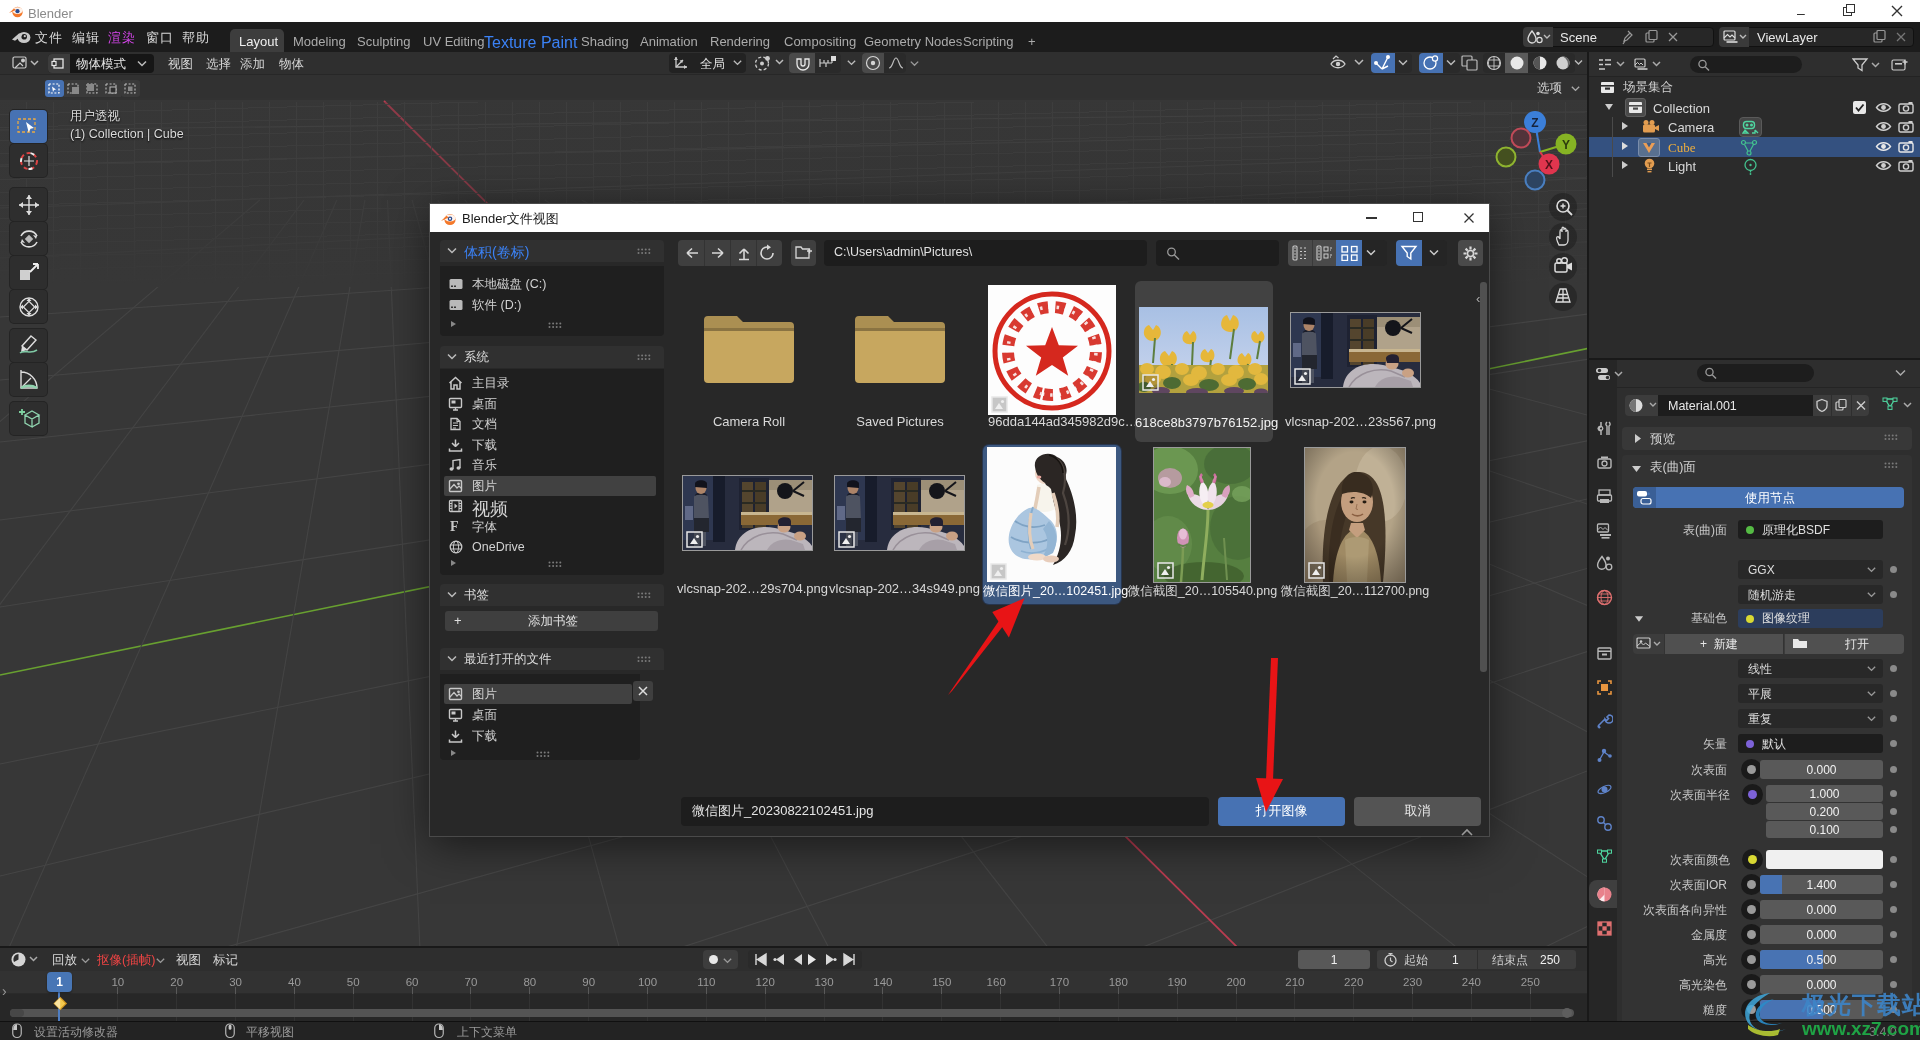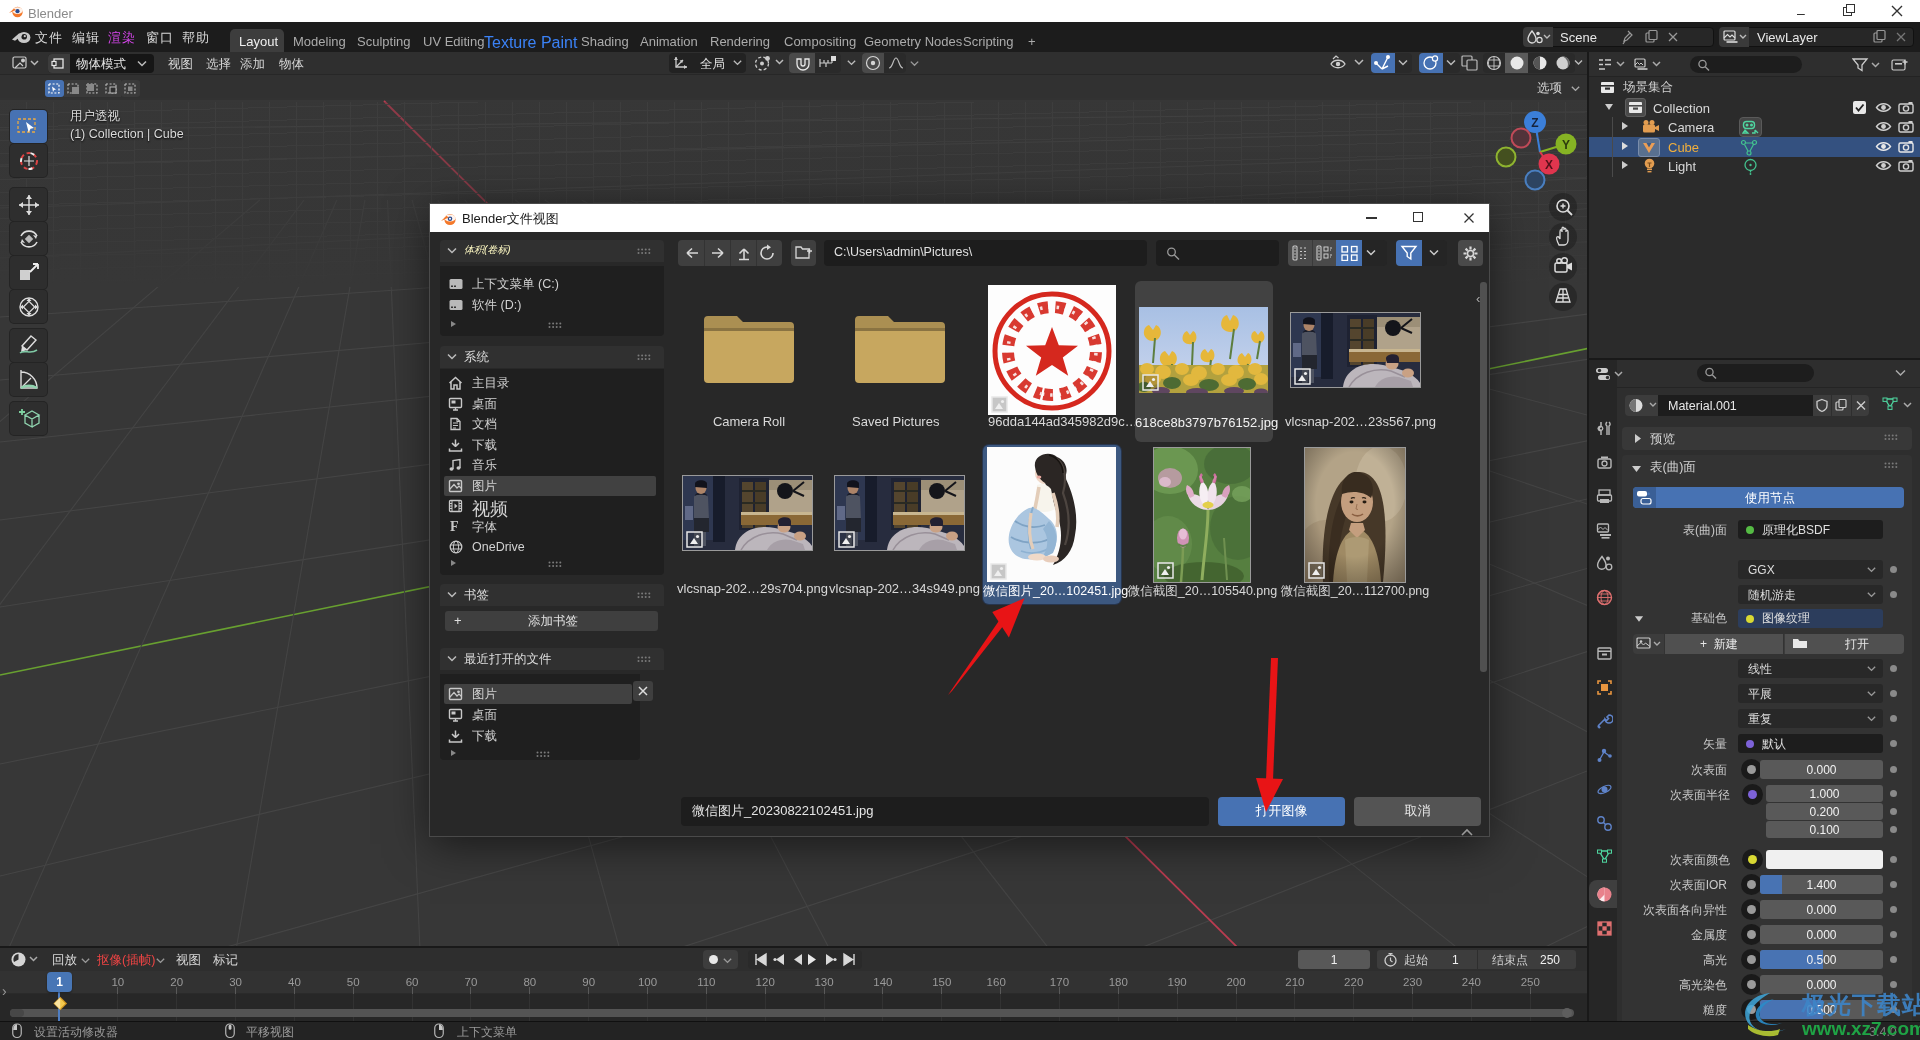--- a/index.html
+++ b/index.html
@@ -405,21 +405,21 @@
   </svg>
 <div class="a" style="left:1589px;top:137px;width:331px;height:20px;background:#345180;"></div>
 <svg style="left:1620px;top:141px" width="10" height="9" viewBox="0 0 10 9">
     <path d="M2 1 l6 4 -6 4 Z" fill="#ddd"></path>
   </svg>
 <div class="a" style="left:1638px;top:138px;width:22px;height:19px;background:#59708f;border-radius:3px;border:1px solid #7a8dab"></div>
 <svg style="left:1641px;top:141px" width="16" height="14" viewBox="0 0 16 14">
 <path d="M2 2 H14 L8 12 Z" fill="#eb9e55"></path>
     <path d="M5.5 2 L8 6.5 L10.5 2 Z" fill="#3b5b87"></path>
   </svg>
-<div class="txt" style="left:1668px;top:141px;font-size:13px;color:#f0af3c;">Cube</div>
+<div class="txt" style="left:1668px;top:141px;font-size:13px;color:#f0af3c;font-family:Liberation Serif, serif;">Cube</div>
 <svg style="left:1740px;top:139px" width="18" height="17" viewBox="0 0 18 17">
 <circle cx="3.5" cy="3.5" r="2" fill="none" stroke="#43c28f" stroke-width="1.2"></circle>
 <circle cx="14.5" cy="3.5" r="2" fill="none" stroke="#43c28f" stroke-width="1.2"></circle>
 <circle cx="9" cy="14" r="2" fill="none" stroke="#43c28f" stroke-width="1.2"></circle>
 <path d="M5.5 4 L12.5 4 M4.5 5.5 L8 12 M13.5 5.5 L10 12" stroke="#43c28f" stroke-width="1.2"></path>
   </svg>
 <svg style="left:1875px;top:140px" width="17" height="13" viewBox="0 0 17 13">
 <path d="M1.5 6.5 C5 1.5 12 1.5 15.5 6.5 C12 11.5 5 11.5 1.5 6.5 Z" fill="none" stroke="#e8e8e8" stroke-width="1.4"></path>
 <circle cx="8.5" cy="6.5" r="2.4" fill="#e8e8e8"></circle>
   </svg>
@@ -956,38 +956,38 @@
     <svg style="left:1032px;top:41px" width="17" height="17" viewBox="0 0 17 17">
 <circle cx="8.5" cy="8.5" r="3" fill="none" stroke="#d8d8d8" stroke-width="1.5"></circle>
 <g stroke="#d8d8d8" stroke-width="2.2">
         <path d="M8.5 1.5 v3 M8.5 12.5 v3 M1.5 8.5 h3 M12.5 8.5 h3 M3.6 3.6 l2.1 2.1 M11.3 11.3 l2.1 2.1 M13.4 3.6 l-2.1 2.1 M5.7 11.3 l-2.1 2.1"></path>
       </g>
     </svg>
     <div class="a" style="left:10px;top:36px;width:224px;height:22px;background:#303030;border-radius:4px 4px 0 0"></div>
     <svg style="left:17px;top:43px" width="10" height="8" viewBox="0 0 10 8">
       <path d="M1 1.5 l4 4 4 -4" stroke="#bbb" stroke-width="1.5" fill="none"></path>
     </svg>
-    <div class="txt" style="left:34px;top:41px;font-size:10px;color:#fef9c3;font-style:italic;">体积(卷标)</div>
+    <div class="txt" style="left:34px;top:41px;font-size:14px;color:#3b82f6;">体积(卷标)</div>
     <svg style="left:207px;top:44px" width="15" height="7" viewBox="0 0 15 7">
       <circle cx="1.5" cy="1.5" r="1" fill="#7a7a7a"></circle>
       <circle cx="5.1" cy="1.5" r="1" fill="#7a7a7a"></circle>
       <circle cx="8.7" cy="1.5" r="1" fill="#7a7a7a"></circle>
       <circle cx="12.3" cy="1.5" r="1" fill="#7a7a7a"></circle>
       <circle cx="1.5" cy="5.1" r="1" fill="#7a7a7a"></circle>
       <circle cx="5.1" cy="5.1" r="1" fill="#7a7a7a"></circle>
       <circle cx="8.7" cy="5.1" r="1" fill="#7a7a7a"></circle>
       <circle cx="12.3" cy="5.1" r="1" fill="#7a7a7a"></circle>
     </svg>
     <div class="a" style="left:10px;top:62px;width:224px;height:70px;background:#1f1f1f;border-radius:0 0 4px 4px"></div>
     <svg style="left:18px;top:73px" width="16" height="14" viewBox="0 0 16 14">
 <rect x="1.5" y="2" width="13" height="10" rx="1.5" fill="#b9b9b9"></rect>
 <rect x="3" y="8.5" width="2" height="1.5" fill="#333"></rect>
       <rect x="6" y="8.5" width="2" height="1.5" fill="#333"></rect>
     </svg>
-    <div class="txt" style="left:42px;top:74px;font-size:12.5px;color:#d2d2d2;">上下文菜单 (C:)</div>
+    <div class="txt" style="left:42px;top:74px;font-size:12.5px;color:#d2d2d2;">本地磁盘 (C:)</div>
     <svg style="left:18px;top:94px" width="16" height="14" viewBox="0 0 16 14">
 <rect x="1.5" y="2" width="13" height="10" rx="1.5" fill="#b9b9b9"></rect>
 <rect x="3" y="8.5" width="2" height="1.5" fill="#333"></rect>
       <rect x="6" y="8.5" width="2" height="1.5" fill="#333"></rect>
     </svg>
     <div class="txt" style="left:42px;top:95px;font-size:12.5px;color:#d2d2d2;">软件 (D:)</div>
     <svg style="left:20px;top:116px" width="8" height="8" viewBox="0 0 8 8">
       <path d="M1 1 l5 3 -5 3 Z" fill="#888"></path>
     </svg>
     <svg style="left:118px;top:118px" width="15" height="7" viewBox="0 0 15 7">
@@ -1150,21 +1150,21 @@
 </svg>
     <svg style="left:422px;top:104px" width="96" height="78" viewBox="0 0 96 78">
 <path d="M3 12 a4 4 0 0 1 4 -4 H36 l6 6 H89 a4 4 0 0 1 4 4 V20 H3 Z" fill="#ab8f52"></path>
 <rect x="3" y="20" width="90" height="55" rx="4" fill="#c7a75f"></rect>
 <rect x="3" y="20" width="90" height="3" fill="#8a7342"></rect>
 </svg>
     <div class="txt" style="left:271px;top:211px;font-size:13px;color:#d9d9d9;">
       <div style="width:96px;text-align:center">Camera Roll</div>
     </div>
     <div class="txt" style="left:422px;top:211px;font-size:13px;color:#d9d9d9;">
-      <div style="width:96px;">Saved Pictures</div>
+      <div style="width:96px;text-align:center">Saved Pictures</div>
     </div>
     <svg style="left:558px;top:81px" width="128" height="130" viewBox="0 0 128 130">
 <rect width="128" height="130" fill="#fdfdfd"></rect>
 <circle cx="64" cy="66" r="57" fill="none" stroke="#d5281e" stroke-width="5"></circle>
 <circle cx="64" cy="66" r="44" fill="none" stroke="#d5281e" stroke-width="12" stroke-dasharray="9.5 7.2" stroke-dashoffset="3" transform="rotate(104 64 66)" opacity="0.92"></circle>
 <circle cx="64" cy="66" r="44" fill="none" stroke="#fdfdfd" stroke-width="3.5" stroke-dasharray="2.5 5.8" stroke-dashoffset="1" transform="rotate(104 64 66)" opacity="0.85"></circle>
 <path d="M64 42 L70.8 60.2 L90 60.8 L74.8 72.4 L80.2 90.8 L64 80 L47.8 90.8 L53.2 72.4 L38 60.8 L57.2 60.2 Z" fill="#d5281e"></path>
 </svg>
     <svg style="left:561px;top:192px" width="17" height="17" viewBox="0 0 17 17">
 <rect x="1" y="1" width="15" height="15" fill="rgba(40,40,40,0.25)" stroke="#e8e8e8" stroke-width="1.5"></rect>

